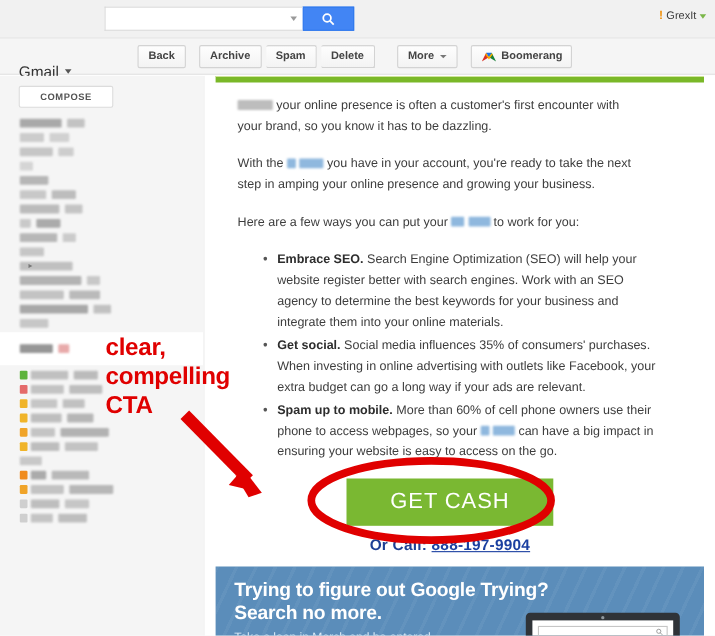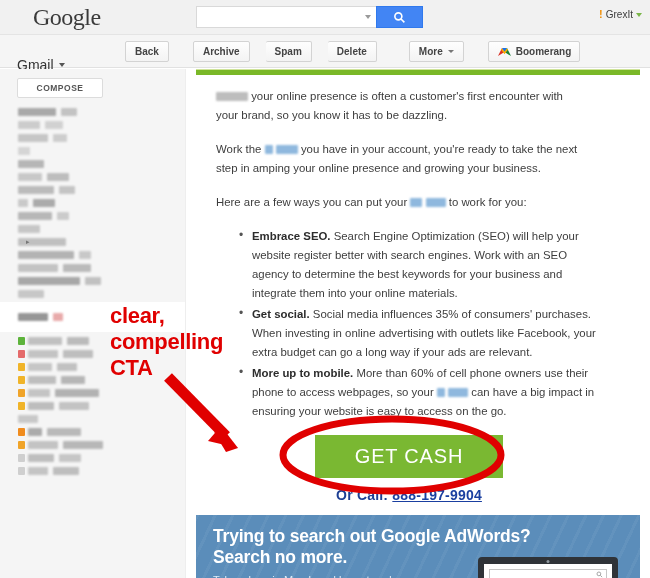--- a/index.html
+++ b/index.html
@@ -137,21 +137,21 @@
   .tb-btn {
     height: 21px;
     background: linear-gradient(#fefefe, #f3f3f3);
     border: 1px solid #d3d3d3;
     border-radius: 2px;
     font-size: 10px;
     color: #444;
     display: flex;
     align-items: center;
     padding: 0 9px;
-    margin-right: 16px;
+    margin-right: 4px;
     box-sizing: border-box;
     cursor: pointer;
     white-space: nowrap;
     font-weight: bold;
   }
   .tb-btn + .tb-btn { border-left: none; }
   .tb-gap { width: 8px; }
   .tb-caret {
     margin-left: 5px;
     width: 0; height: 0;
@@ -399,35 +399,34 @@
 
   
   .annot {
     position: absolute;
     inset: 0;
     pointer-events: none;
     z-index: 40;
   }
   .annot-text {
     position: absolute;
-    left: 110px;
+    left: 96px;
     top: 303px;
     color: #e00000;
     font-size: 22px;
     font-weight: bold;
     line-height: 26px;
     font-family: "Liberation Sans", sans-serif;
     letter-spacing: -0.3px;
   }
 </style>
 </head>
 <body>
 
 <div class="gbar">
-  <div class="g-logo">Google</div>
 
   <div class="search-wrap">
     <div class="search-box">
       <input class="search-input" type="text" placeholder="" style="">
       <span class="search-caret"></span>
     </div>
     <div class="search-btn">
       <svg width="13" height="13" viewBox="0 0 16 16">
         <circle cx="6.6" cy="6.6" r="4.3" fill="none" stroke="#fff" stroke-width="2"></circle>
         <line x1="9.9" y1="9.9" x2="14" y2="14" stroke="#fff" stroke-width="2"></line>
@@ -615,60 +614,60 @@
         <div class="green-bar"></div>
 
         <div class="email-body">
 
           <p>
             <span class="redact gray" style="width:32px"></span>
             <span>your online presence is often a customer's first encounter with your brand, so you know it has to be dazzling.</span>
           </p>
 
           <p>
-            <span>Work the</span>
+            <span>With the</span>
             <span class="redact blue" style="width:8px"></span>
             <span class="redact blue" style="width:22px"></span>
             <span>you have in your account, you're ready to take the next step in amping your online presence and growing your business.</span>
           </p>
 
           <p>
             <span>Here are a few ways you can put your</span>
             <span class="redact blue" style="width:12px"></span>
             <span class="redact blue" style="width:20px"></span>
             <span>to work for you:</span>
           </p>
 
           <ul class="bullets">
             <li>
               <b>Embrace SEO.</b><span> Search Engine Optimization (SEO) will help your website register better with search engines. Work with an SEO agency to determine the best keywords for your business and integrate them into your online materials.</span>
             </li>
             <li>
               <b>Get social.</b><span> Social media influences 35% of consumers' purchases. When investing in online advertising with outlets like Facebook, your extra budget can go a long way if your ads are relevant.</span>
             </li>
             <li>
-              <b>More up to mobile.</b><span> More than 60% of cell phone owners use their phone to access webpages, so your</span>
+              <b>Spam up to mobile.</b><span> More than 60% of cell phone owners use their phone to access webpages, so your</span>
               <span class="redact blue" style="width:8px"></span>
               <span class="redact blue" style="width:20px"></span>
               <span>can have a big impact in ensuring your website is easy to access on the go.</span>
             </li>
           </ul>
 
           <div class="cta-wrap">
             <button class="cta-btn">GET CASH</button>
             <div class="cta-call">
               <span>Or Call: </span><a href="#">888-197-9904</a>
             </div>
           </div>
 
         </div>
 
         <div class="banner">
           <div class="banner-h">
-            <div>Trying to search out Google AdWords?</div>
+            <div>Trying to figure out Google Trying?</div>
             <div>Search no more.</div>
           </div>
           <div class="banner-sub">Take a loan in March and be entered</div>
           <div class="laptop">
             <span class="laptop-dot"></span>
             <div class="laptop-screen">
               <div class="ls-bar">
                 <svg width="7" height="7" viewBox="0 0 16 16">
                   <circle cx="6.6" cy="6.6" r="4.3" fill="none" stroke="#999" stroke-width="2"></circle>
                   <line x1="9.9" y1="9.9" x2="14" y2="14" stroke="#999" stroke-width="2"></line>

